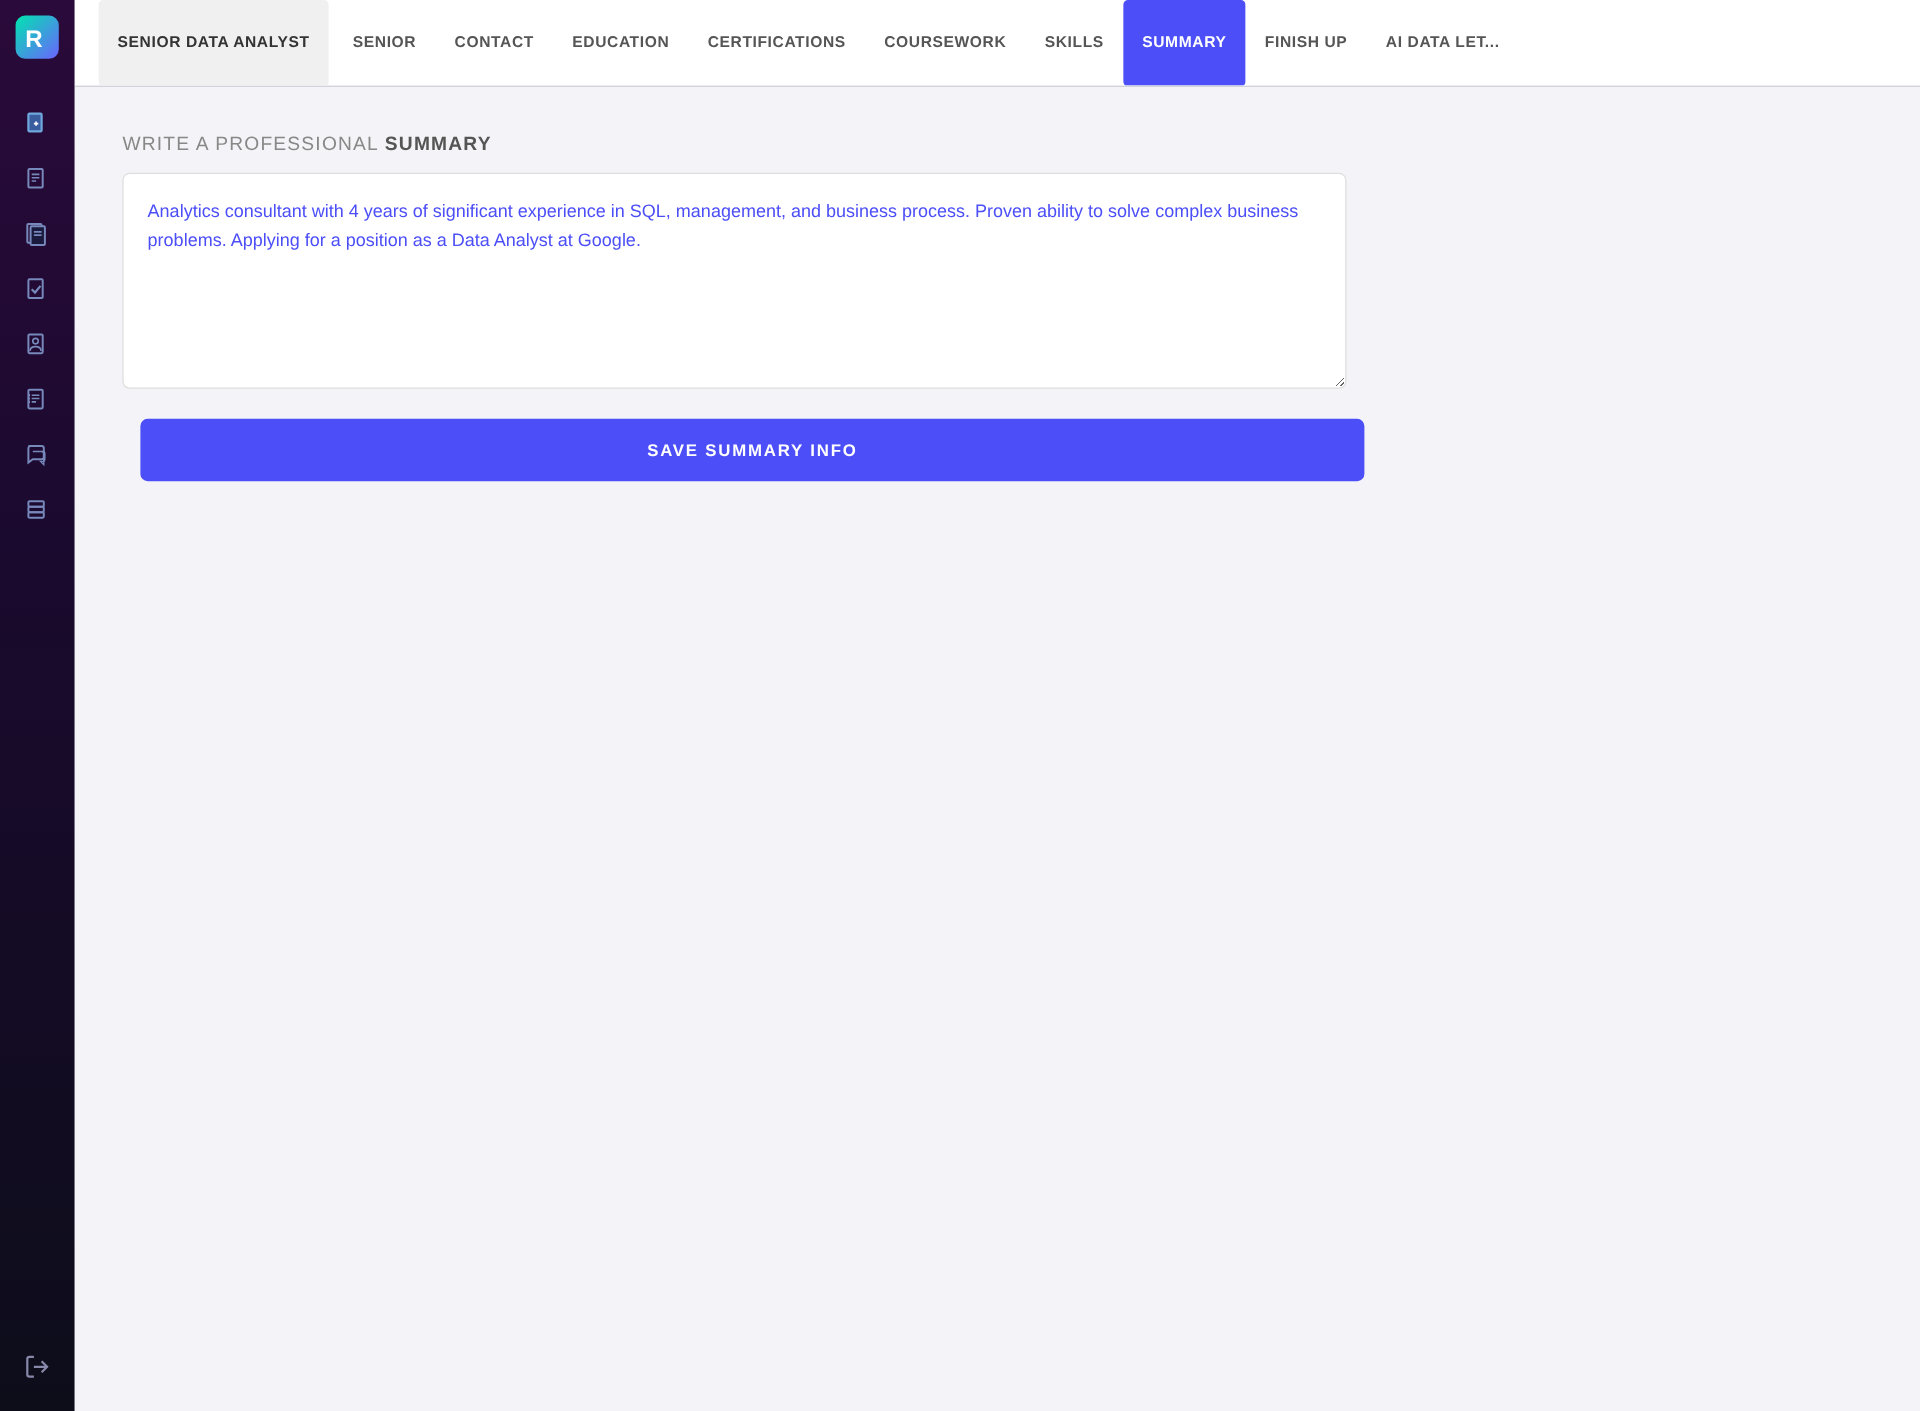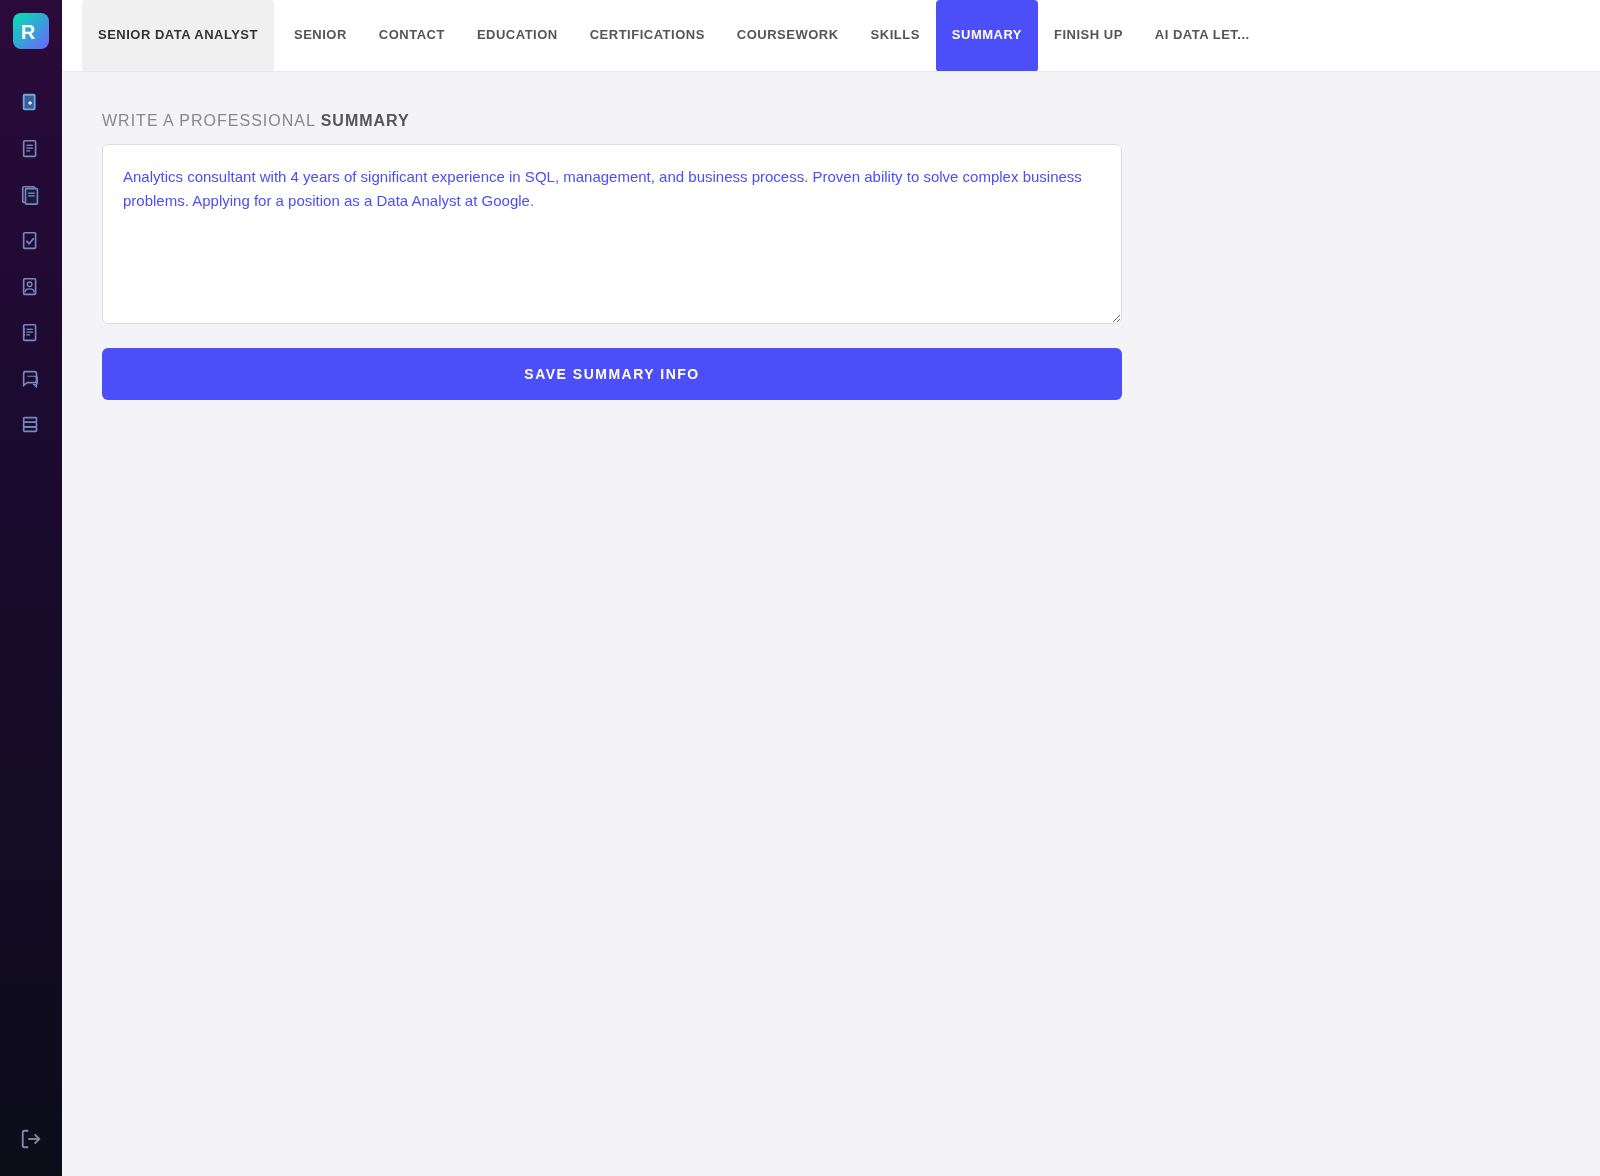--- a/index.html
+++ b/index.html
@@ -156,20 +156,21 @@
       background: #4c4ef7;
       color: white;
       border: none;
       border-radius: 6px;
       padding: 18px;
       font-size: 14px;
       font-weight: 700;
       letter-spacing: 1.5px;
       cursor: pointer;
       text-transform: uppercase;
+      margin-left: 15px;
     }
   </style>
 </head>
 <body>
 
 <div id="sidebar">
   <div class="logo-area">
     <div class="logo-icon">
       <svg viewBox="0 0 28 28" width="28" height="28" fill="none">
         <text x="4" y="22" font-size="20" font-weight="bold" fill="white">R</text>

